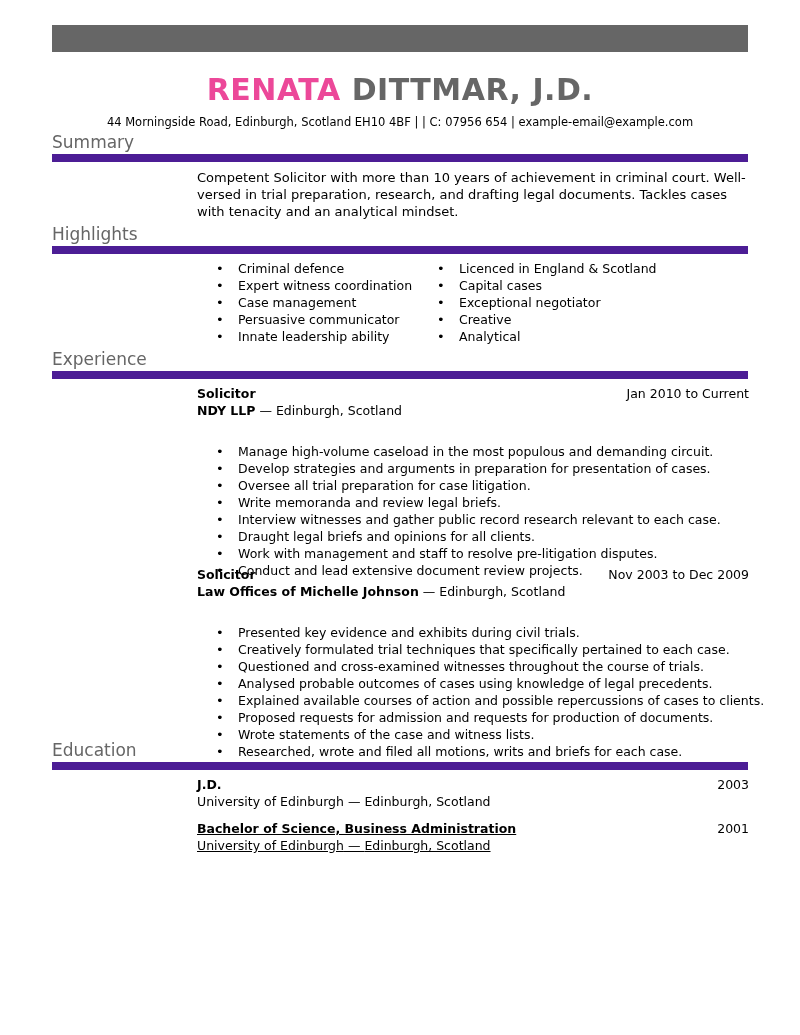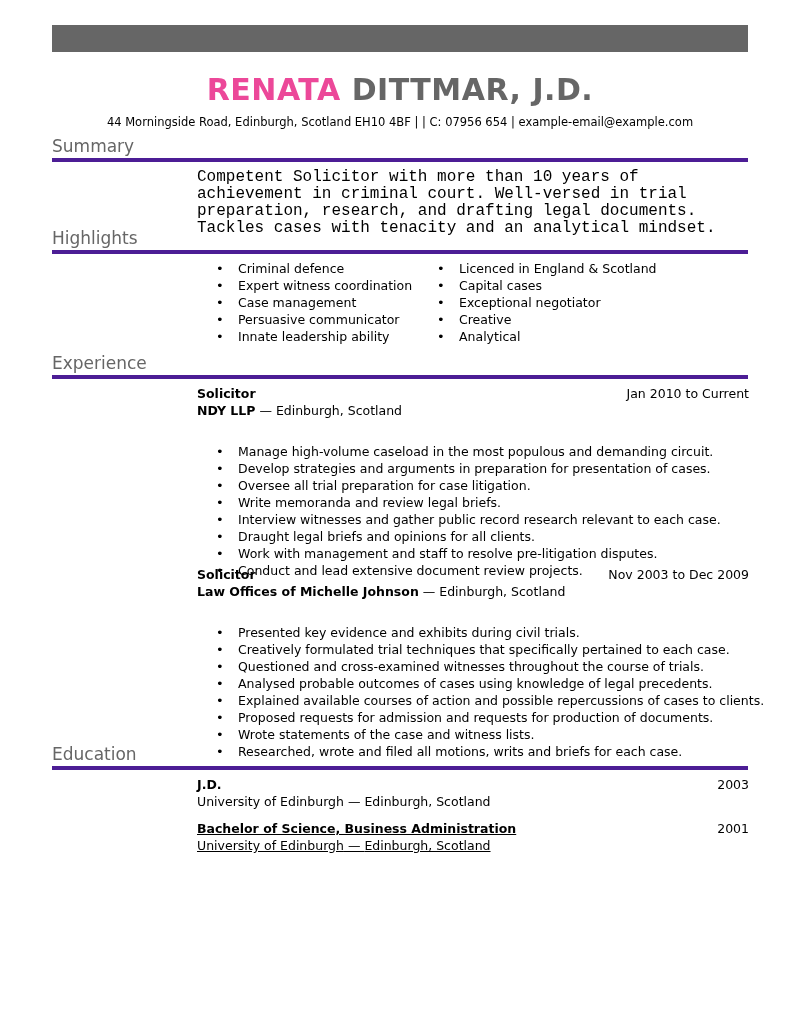--- a/index.html
+++ b/index.html
@@ -3,23 +3,23 @@
   <meta charset="utf-8">
   <style>
     * { margin: 0; padding: 0; box-sizing: border-box; }
     html, body { width: 800px; height: 1035px; background: #ffffff; }
     body { position: relative; font-family: "DejaVu Sans", sans-serif; color: #000; font-size: 12.5px; }
     .topbar { position: absolute; left: 52px; top: 25px; width: 696px; height: 27px; background: #666666; }
     .name { position: absolute; left: 0; top: 72px; width: 800px; text-align: center; font-size: 30px; font-weight: bold; letter-spacing: 0.5px; line-height: 36px; }
     .name .first { color: #ec4899; }
     .name .last { color: #666666; }
     .contact { position: absolute; left: 0; top: 114px; width: 800px; text-align: center; font-size: 11.5px; line-height: 16px; color: #000; }
-    .section-head { position: absolute; left: 52px; width: 696px; height: 22px; border-bottom: 4px solid #4c1d95; }
+    .section-head { position: absolute; left: 52px; width: 696px; height: 22px; border-bottom: 8px solid #4c1d95; }
     .section-head span { position: absolute; left: 0; bottom: 1px; font-size: 17px; color: #666666; line-height: 22px; }
-    .text-block { position: absolute; left: 197px; width: 552px; font-size: 16px; line-height: 17px; font-family: Liberation Mono, monospace; }
+    .text-block { position: absolute; left: 197px; width: 552px; font-size: 13px; line-height: 17px; }
     .hl-col { position: absolute; top: 260px; list-style: none; }
     .hl-col li, .bullets li { position: relative; padding-left: 22px; line-height: 17px; font-size: 12.5px; white-space: nowrap; }
     .hl-col li::before, .bullets li::before { content: "\2022"; position: absolute; left: 0; top: 0; font-size: 13px; }
     .hl-left { left: 216px; }
     .hl-right { left: 437px; }
     .job { position: absolute; left: 197px; width: 552px; }
     .row { position: relative; height: 17px; line-height: 17px; }
     .row .title { font-weight: bold; }
     .row .date { position: absolute; right: 0; top: 0; }
     .company b { font-weight: bold; }

